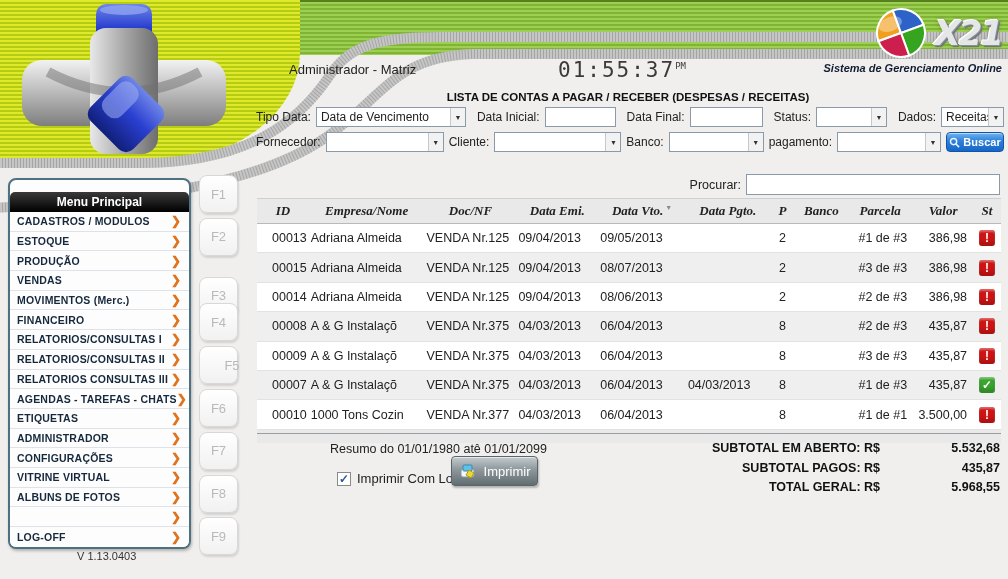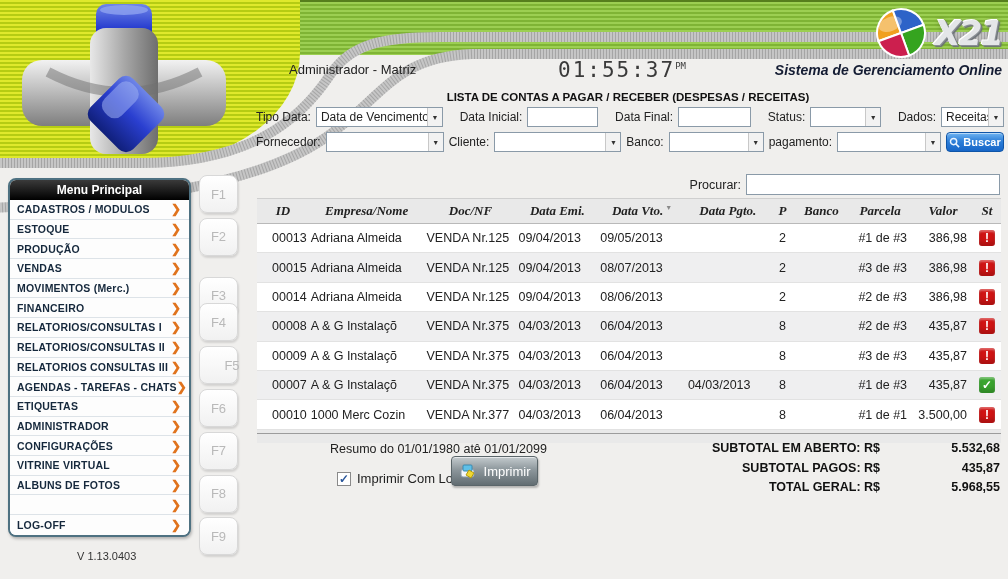--- a/index.html
+++ b/index.html
@@ -13,21 +13,21 @@
     border-top:2px solid #567f1d; }
   .logo-block { position:absolute; left:0; top:0; width:300px; height:163px;
     background:repeating-linear-gradient(180deg,#dfe92c 0 2px,#b5cc13 2px 4px);
     border-bottom-right-radius:150px 110px; }
   .pipes { position:absolute; left:0; top:0; pointer-events:none; }
   .brand { position:absolute; right:6px; top:6px; width:300px; text-align:right; }
   .brand-row { display:flex; align-items:center; justify-content:flex-end; gap:6px; }
   .x21-text { font-family:"DejaVu Sans", sans-serif; font-size:34px; font-weight:bold; font-style:italic;
     color:#e4e6e8; letter-spacing:-2px; line-height:48px;
     text-shadow:1px 1px 0 #8a8f94, 2px 2px 1px #6a7076, -1px -1px 0 #ffffff, 0 0 5px rgba(40,40,40,.35); }
-  .tagline { font-size:14px; font-weight:bold; font-style:italic; color:#141c33; margin-top:2px; }
+  .tagline { font-size:11px; font-weight:bold; font-style:italic; color:#141c33; margin-top:2px; }
 
   .user-info { position:absolute; left:289px; top:62px; font-size:13px; color:#222; }
   .clock { position:absolute; left:558px; top:58px; font-family:"DejaVu Sans Mono", monospace;
     font-size:21px; color:#3a3a3a; letter-spacing:2px; transform:scaleY(1.05); }
   .clock sup { font-size:9px; letter-spacing:0; }
   .page-title { position:absolute; left:256px; top:91px; width:744px; text-align:center;
     font-size:11.5px; font-weight:bold; color:#111; }
 
   
   .filters { position:absolute; left:256px; width:748px; display:flex; align-items:center; font-size:12px; color:#222; }
@@ -42,21 +42,21 @@
     font-size:7px; color:#333; background:#f2f2f2; border-left:1px solid #c8c8c8; }
   .btn-buscar { height:20px; width:58px; border:1px solid #0f55a8; border-radius:4px; color:#fff;
     font-size:11px; font-weight:bold; display:flex; align-items:center; justify-content:center; gap:3px;
     background:linear-gradient(180deg,#6fb4f2 0%,#2e7fd8 45%,#1766c8 100%); cursor:pointer;
     box-shadow:inset 0 1px 0 rgba(255,255,255,.5); }
 
   
   .menu { position:absolute; left:8px; top:178px; width:183px; border:2px solid #4e7181; border-radius:8px;
     background:#fdfdfd; overflow:hidden; box-shadow:1px 2px 3px rgba(0,0,0,.25); }
   .menu-header { background:linear-gradient(180deg,#3a3a3a,#000); color:#fff; font-size:12px; font-weight:bold;
-    text-align:center; padding:3px 0; border-radius:5px 5px 0 0; }
+    text-align:center; padding:3px 0; border-radius:5px 5px 0 0;margin-top:12px; }
   .menu-item { display:flex; align-items:center; justify-content:space-between; height:19.7px;
     padding:0 8px 0 7px; border-bottom:1px solid #dde3e8; background:#fdfdfd; cursor:pointer; }
   .menu-item:last-child { border-bottom:none; }
   .menu-item .lbl { font-size:10.5px; font-weight:bold; color:#15283c; letter-spacing:.2px; white-space:nowrap; }
   .menu-item .chev { color:#e0731d; font-size:12px; font-weight:bold; line-height:1; }
   .version { position:absolute; left:77px; top:550px; font-size:11px; color:#333; }
 
   
   .fkey { position:absolute; left:199px; width:39px; height:38px; border:1px solid #d8d8d8; border-radius:8px;
     background:linear-gradient(180deg,#ffffff,#f1f1f1); color:#b9b9b9; font-size:13px;
@@ -164,21 +164,21 @@
   </div>
 
   <div class="user-info">Administrador - Matriz</div>
   <div class="clock">
     <span>01:55:37</span><sup>PM</sup>
   </div>
   <div class="page-title">LISTA DE CONTAS A PAGAR / RECEBER (DESPESAS / RECEITAS)</div>
 
   <div class="filters f-row1">
     <span class="flabel">Tipo Data:</span>
-    <div class="sel" style="width:127px;">
+    <div class="sel" style="width:150px;">
       <span class="val">Data de Vencimento</span>
         <span class="arr">▼</span>
     </div>
     <span class="gap"></span>
     <span class="flabel">Data Inicial:</span>
     <input class="txt" style="width: 71px;" value="">
     <span class="gap"></span>
     <span class="flabel">Data Final:</span>
     <input class="txt" style="width: 73px;" value="">
     <span class="gap"></span>
@@ -424,21 +424,21 @@
           <td>06/04/2013</td>
           <td>04/03/2013</td>
           <td>8</td>
           <td></td>
           <td>#1 de #3</td>
           <td>435,87</td>
           <td><span class="st-ico st-ok">✓</span></td>
         </tr>
         <tr class="odd">
           <td>00010</td>
-          <td>1000 Merc Cozin</td>
+          <td>1000 Tons Cozin</td>
           <td>VENDA Nr.377</td>
           <td>04/03/2013</td>
           <td>06/04/2013</td>
           <td></td>
           <td>8</td>
           <td></td>
           <td>#1 de #1</td>
           <td>3.500,00</td>
           <td><span class="st-ico st-alert">!</span></td>
         </tr>

